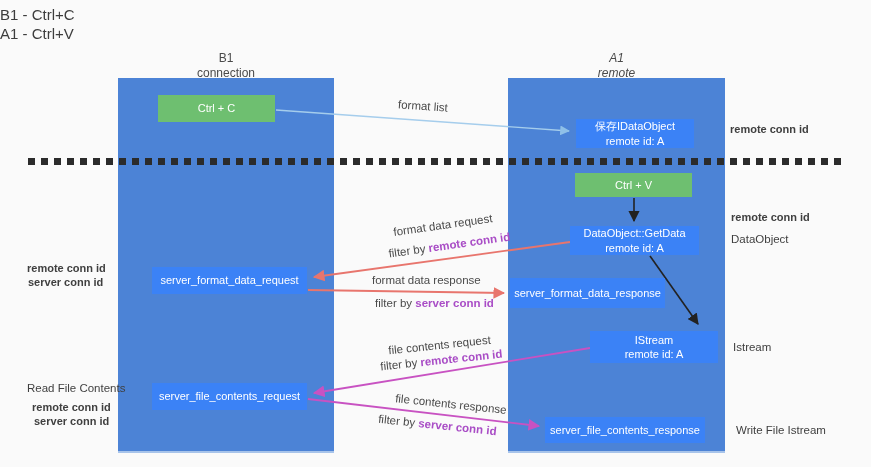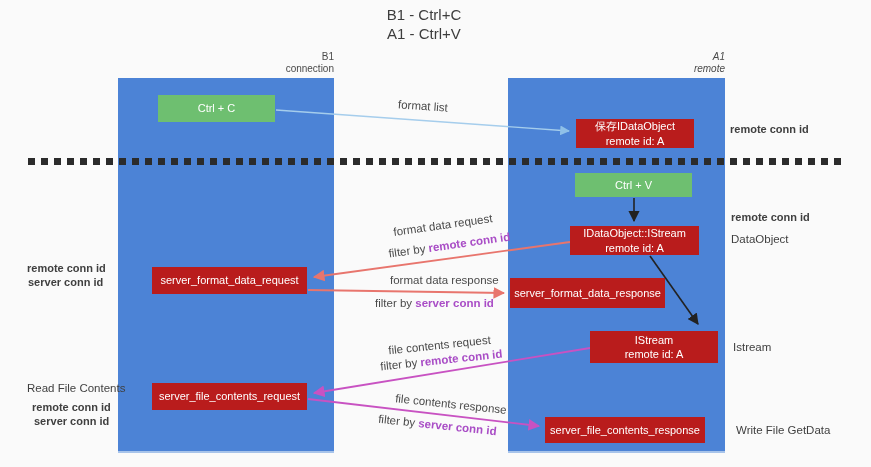--- a/index.html
+++ b/index.html
@@ -1,35 +1,35 @@
 <!DOCTYPE html>
 <html><head>
 <meta charset="utf-8">
 <style>
   html,body{margin:0;padding:0;}
   body{font-family:"Liberation Sans",sans-serif;background:#f2f2f2;}
   .stage{position:relative;width:871px;height:467px;background:#fafafa;overflow:hidden;}
 
-  .title{position:absolute;left:0;top:6px;width:848px;text-align:center;
+  .title{position:absolute;left:0;top:6px;width:848px;
          font-size:15px;color:#3d3d3d;line-height:1.25;}
 
-  .colhead{position:absolute;top:51px;text-align:right;font-size:10px;color:#4a4a4a;line-height:1.22;}
+  .colhead{position:absolute;top:51px;text-align:center;font-size:12px;color:#4a4a4a;line-height:1.22;}
 
   .col{position:absolute;top:78px;width:216px;height:373px;background:#4c83d6;
        border-bottom:2px solid #a8c4ea;}
 
   .dashline{position:absolute;left:28px;top:158px;width:815px;height:7px;
             background:repeating-linear-gradient(90deg,#2b2b2b 0 7px,transparent 7px 13px);}
 
   svg.arrows{position:absolute;left:0;top:0;z-index:3;}
 
   .node{position:absolute;z-index:4;display:flex;flex-direction:column;align-items:center;
         justify-content:center;color:#fff;font-size:11px;line-height:1.3;text-align:center;}
   .node-green{background:#6ebf70;}
-  .node-orange{background:#b91c1c;}
+  .node-orange{background:#3b82f6;}
 
   .flabel{position:absolute;z-index:5;font-size:11.5px;color:#4a4a4a;white-space:nowrap;}
   .purple{color:#a94dc6;font-weight:bold;}
   .greenlbl{color:#56b25c;font-weight:bold;}
   .sidelabel{position:absolute;z-index:5;font-size:11.5px;color:#3f3f3f;white-space:nowrap;}
   .sidelabel.bold{font-weight:bold;font-size:11px;}
 </style>
 </head>
 <body>
 
@@ -85,21 +85,21 @@
   <div class="node node-orange" style="left:576px;top:119px;width:118px;height:29px;">
     <div>保存IDataObject</div>
     <div>remote id: A</div>
   </div>
 
   <div class="node node-green" style="left:575px;top:173px;width:117px;height:24px;">
     <div>Ctrl + V</div>
   </div>
 
   <div class="node node-orange" style="left:570px;top:226px;width:129px;height:29px;">
-    <div>IDataObject::IStream</div>
+    <div>DataObject::GetData</div>
     <div>remote id: A</div>
   </div>
 
   <div class="node node-orange" style="left:510px;top:278px;width:155px;height:30px;">
     <div>server_format_data_response</div>
   </div>
 
   <div class="node node-orange" style="left:152px;top:267px;width:155px;height:27px;">
     <div>server_format_data_request</div>
   </div>
@@ -117,21 +117,21 @@
     <div>server_file_contents_response</div>
   </div>
 
   <div class="flabel" style="left:398px;top:100px;transform:rotate(4deg);">format list</div>
 
   <div class="flabel" style="left:393px;top:219px;transform:rotate(-8deg);">format data request</div>
   <div class="flabel" style="left:388px;top:239px;transform:rotate(-8deg);">
     <span>filter by </span><span class="purple">remote conn id</span>
   </div>
 
-  <div class="flabel" style="left:390px;top:274px;text-align:center;">format data response</div>
+  <div class="flabel" style="left:372px;top:274px;text-align:center;">format data response</div>
   <div class="flabel" style="left:375px;top:297px;">
     <span>filter by </span><span class="purple">server conn id</span>
   </div>
 
   <div class="flabel" style="left:388px;top:339px;transform:rotate(-6deg);">file contents request</div>
   <div class="flabel" style="left:380px;top:354px;transform:rotate(-6deg);">
     <span>filter by </span><span class="purple">remote conn id</span>
   </div>
 
   <div class="flabel" style="left:395px;top:398px;transform:rotate(6deg);">file contents response</div>
@@ -142,15 +142,15 @@
   <div class="sidelabel bold purple" style="left:27px;top:262px;">remote conn id</div>
   <div class="sidelabel bold greenlbl" style="left:28px;top:276px;">server conn id</div>
   <div class="sidelabel" style="left:27px;top:382px;">Read File Contents</div>
   <div class="sidelabel bold purple" style="left:32px;top:401px;">remote conn id</div>
   <div class="sidelabel bold greenlbl" style="left:34px;top:415px;">server conn id</div>
 
   <div class="sidelabel bold purple" style="left:730px;top:123px;">remote conn id</div>
   <div class="sidelabel bold purple" style="left:731px;top:211px;">remote conn id</div>
   <div class="sidelabel" style="left:731px;top:233px;">DataObject</div>
   <div class="sidelabel" style="left:733px;top:341px;">Istream</div>
-  <div class="sidelabel" style="left:736px;top:424px;">Write File GetData</div>
+  <div class="sidelabel" style="left:736px;top:424px;">Write File Istream</div>
 
 </div>
 
 </body></html>

